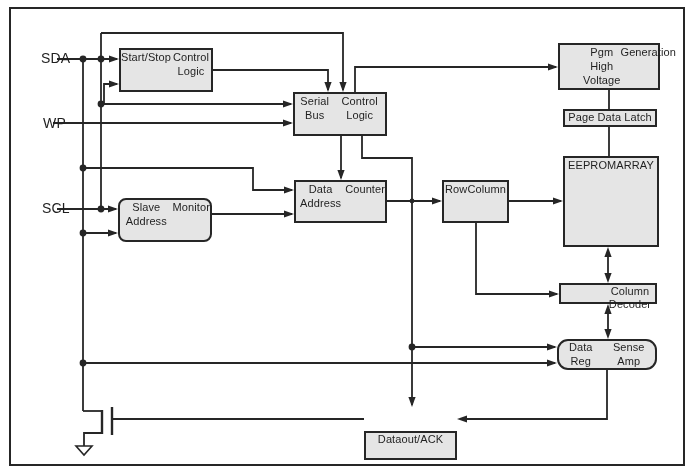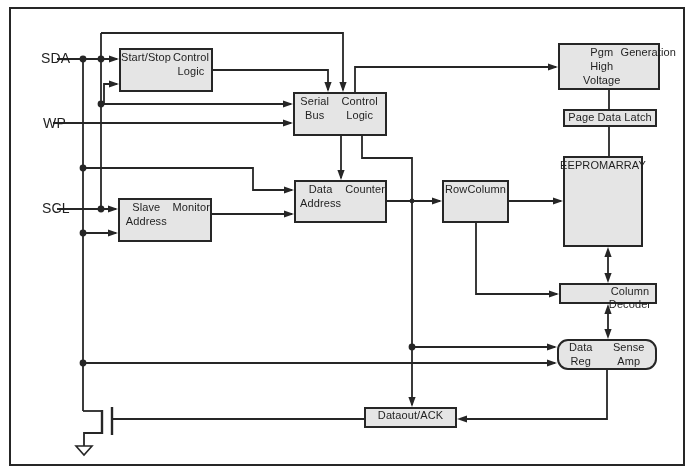--- a/index.html
+++ b/index.html
@@ -26,28 +26,28 @@
     letter-spacing:0.1px;
   }
   .pin{
     position:absolute;font-size:14px;line-height:13px;color:var(--text,#1f1f1f);
     letter-spacing:0.2px;
     margin-left:12px;
   }
   .b-start-stop   {left:119px;top:48px; width:94px; height:44px;}
   .b-serial-bus   {left:293px;top:92px; width:94px; height:44px;}
   .b-dac          {left:294px;top:180px;width:93px; height:43px;}
-  .b-sam          {left:118px;top:198px;width:94px; height:44px;}
+  .b-sam          {left:118px;top:198px;width:94px; height:44px;border-radius:8px;}
   .b-row-decoder  {left:442px;top:180px;width:67px; height:43px;}
   .b-pgm-hv       {left:558px;top:43px; width:102px;height:47px;padding-left:41px;}
   .b-page-latch   {left:563px;top:109px;width:94px; height:18px;line-height:12px;}
-  .b-eeprom       {left:563px;top:156px;width:80px; height:91px;}
+  .b-eeprom       {left:563px;top:156px;width:96px; height:91px;}
   .b-col-decoder  {left:559px;top:283px;width:98px; height:21px;line-height:13px;padding-left:44px;}
   .b-data-reg     {left:557px;top:339px;width:100px;height:31px;line-height:13.5px;border-radius:11px;}
-  .b-dataout      {left:364px;top:407px;width:93px; height:21px;line-height:13px;}
+  .b-dataout      {left:364px;top:431px;width:93px; height:29px;line-height:13px;}
   .p-sda{left:29px;top:52px;}
   .p-wp {left:31px;top:117px;}
   .p-scl{left:30px;top:202px;}
 </style>
 </head>
 <body>
 
 <div class="stage" style="--line: #262626; --text: #1f1f1f; --bg: #ffffff;">
 
   <div class="frame"></div>

